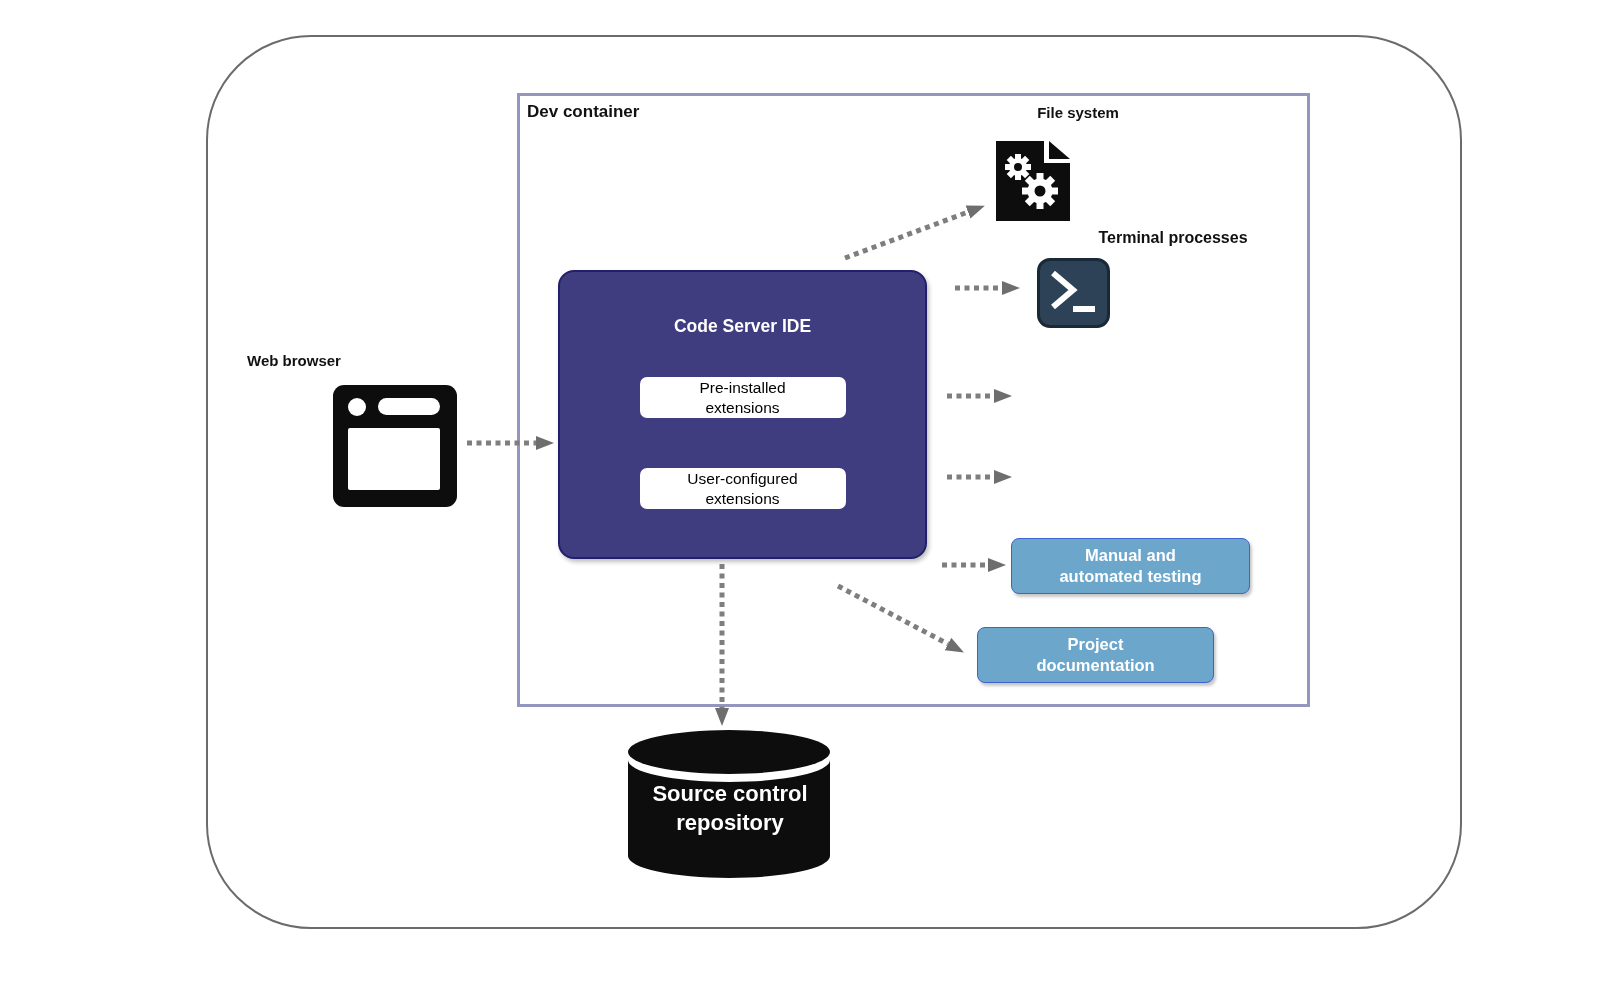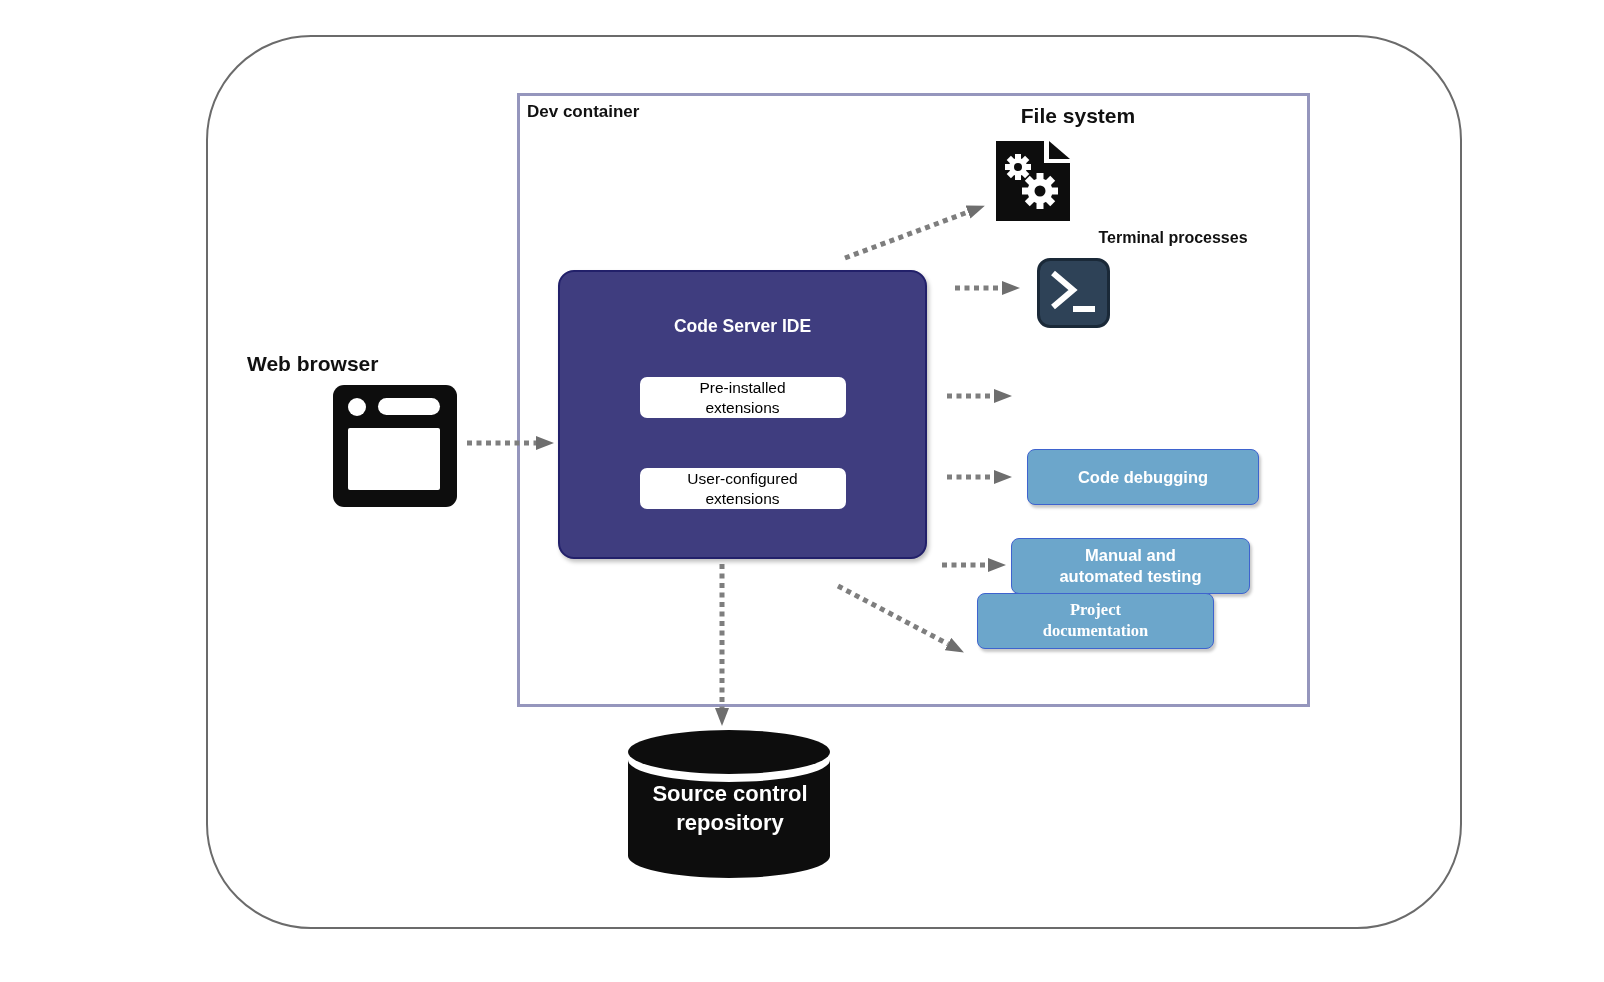--- a/index.html
+++ b/index.html
@@ -13,21 +13,21 @@
     left:206px;top:35px;width:1256px;height:894px;
     border:2px solid #6b6b6b;border-radius:105px;box-sizing:border-box;background:transparent;
   }
   
   .dev-container{
     left:517px;top:93px;width:793px;height:614px;
     border:3px solid #9596bd;box-sizing:border-box;background:#ffffff;
   }
   .dev-label{left:527px;top:102px;font-size:17px;font-weight:700;color:#111;}
   
-  .lbl{font-size:21px;font-weight:700;color:#111;white-space:nowrap;}
+  .lbl{font-size:15px;font-weight:700;color:#111;white-space:nowrap;}
   .lbl-center{text-align:center;white-space:nowrap;}
   
   .ide-box{
     left:558px;top:270px;width:369px;height:289px;
     background:#3f3d7f;border:2.5px solid #22206a;border-radius:16px;box-sizing:border-box;
     box-shadow:2px 3px 4px rgba(0,0,0,0.25);
     padding-left:36px;
   }
   .ide-title{
     position:absolute;left:0;top:44px;width:100%;text-align:center;
@@ -112,24 +112,23 @@
   </svg>
 
   <div class="abs lbl lbl-center" style="left:1085px;top:229px;width:176px;font-size:16px;">Terminal processes</div>
   <div class="abs terminal-icon">
     <svg class="svg-abs" width="67" height="64" viewBox="0 0 67 64">
       <polyline points="13,12 33,29 13,46" fill="none" stroke="#ffffff" stroke-width="6"></polyline>
       <line x1="33" y1="48" x2="55" y2="48" stroke="#ffffff" stroke-width="6"></line>
     </svg>
   </div>
 
-  <div class="abs flow-box" style="left:1027px;top:449px;width:232px;height:56px;">Code debugging</div>
   <div class="abs flow-box" style="left:1011px;top:538px;width:239px;height:56px;">Manual and
 automated testing</div>
-  <div class="abs flow-box" style="left:977px;top:593px;width:237px;height:56px;font-family:Liberation Serif, serif;">Project
+  <div class="abs flow-box" style="left:977px;top:627px;width:237px;height:56px;">Project
 documentation</div>
 
   <svg class="abs" style="left:622px;top:716px;" width="216" height="166" viewBox="0 0 216 166">
     <path d="M6,44 A101,22 0 0 0 208,44 L208,140 A101,22 0 0 1 6,140 Z" fill="#0d0d0d"></path>
     <ellipse cx="107" cy="36" rx="101" ry="22" fill="#0d0d0d"></ellipse>
   </svg>
   <div class="abs" style="left:630px;top:780px;width:200px;text-align:center;color:#ffffff;
        font-size:22px;font-weight:700;line-height:1.3;white-space:pre-line;">Source control
 repository</div>
 

